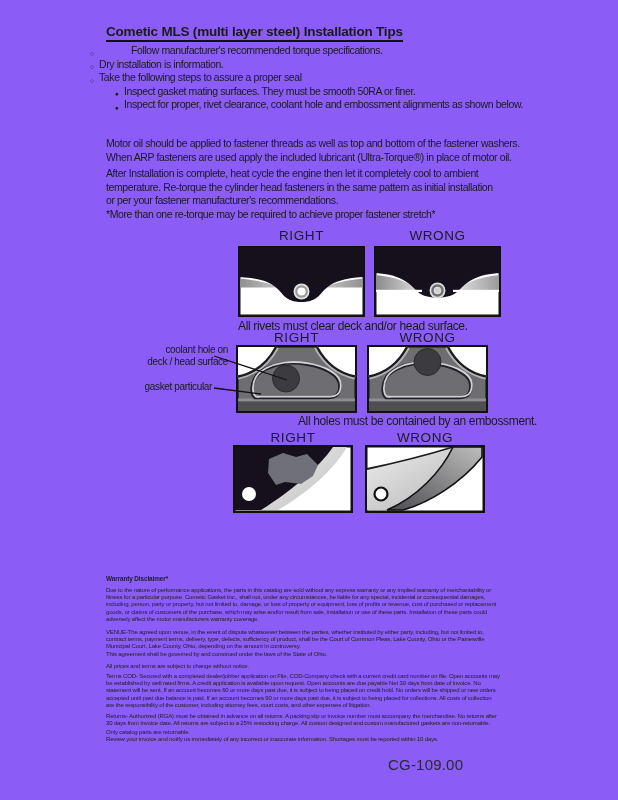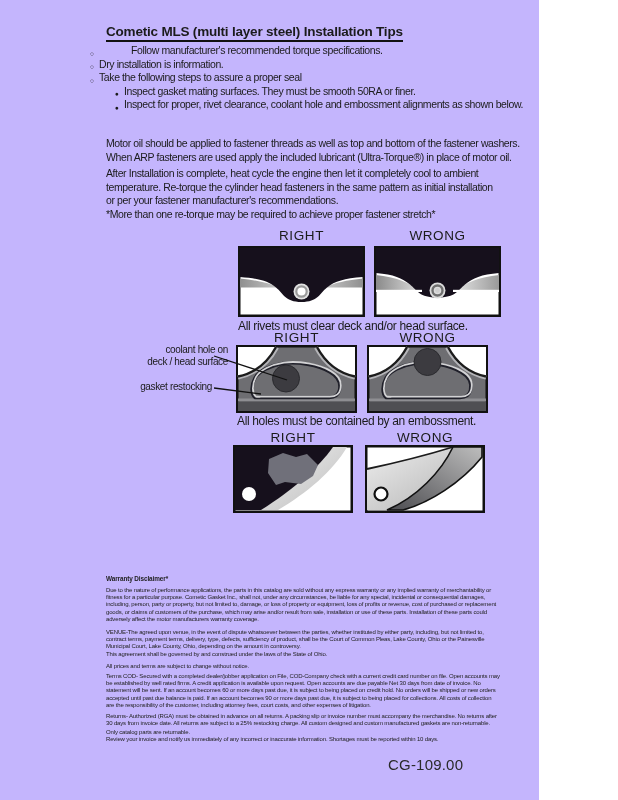--- a/index.html
+++ b/index.html
@@ -1,17 +1,17 @@
 <!DOCTYPE html>
 <html><head>
 <meta charset="utf-8">
 <style>
   html,body{margin:0;padding:0;background:#fff;}
   .page{
-    position:relative;width:539px;height:800px;background:#c4b5fd;
+    position:relative;width:618px;height:800px;background:#8b5cf6;
     font-family:"Liberation Sans", sans-serif;color:#1b1b1b;overflow:hidden;
   }
   .abs{position:absolute;}
   .title{
     font-size:13.5px;font-weight:bold;letter-spacing:-0.2px;
     border-bottom:2px solid #111;padding-bottom:1px;display:inline-block;
   }
   .body-text{font-size:10.5px;letter-spacing:-0.4px;line-height:13.5px;white-space:pre-line;}
   .bullet{font-size:10.5px;letter-spacing:-0.4px;line-height:13.5px;position:absolute;}
   .bullet.lvl1::before{content:"○";font-size:6.5px;position:absolute;left:-9px;top:2.5px;}
@@ -95,21 +95,21 @@
     </svg>
   </div>
 
   <div class="abs caption" style="left:238px;top:320px;width:300px;">All rivets must clear deck and/or head surface.</div>
 
   <div class="abs rw-label" style="left:236px;top:330px;width:121px;">RIGHT</div>
   <div class="abs rw-label" style="left:367px;top:330px;width:121px;">WRONG</div>
 
   <div class="abs callout" style="left:124px;top:344px;width:104px;">coolant hole on
 deck / head surface</div>
-  <div class="abs callout" style="left:108px;top:381px;width:104px;">gasket restocking</div>
+  <div class="abs callout" style="left:108px;top:381px;width:104px;">gasket particular</div>
 
   <div class="abs" style="left:236px;top:345px;">
     <svg width="121" height="68" viewBox="0 0 121 68">
       <rect x="1.25" y="1.25" width="118.5" height="65.5" fill="#6e6e72" stroke="#111" stroke-width="2.5"></rect>
       <rect x="2" y="53.5" width="117" height="3" fill="#8e8e92"></rect>
       <rect x="2" y="56.5" width="117" height="9.5" fill="#4f4f53"></rect>
       <path d="M41,2.5 C33,17.5 20,28.5 2,32.5" fill="none" stroke="#b5b5b9" stroke-width="4"></path>
       <path d="M80,2.5 C88,17.5 101,28.5 119,32.5" fill="none" stroke="#b5b5b9" stroke-width="4"></path>
       <path d="M2,2 L40,2 C32,17 19,28 2,31.5 Z" fill="#ffffff"></path>
       <path d="M40,2 C32,17 19,28 2,31.5" fill="none" stroke="#1c1c1c" stroke-width="2.4"></path>
@@ -135,21 +135,21 @@
       <path d="M119,2 L81,2 C89,17 102,28 119,31.5 Z" fill="#ffffff"></path>
       <path d="M81,2 C89,17 102,28 119,31.5" fill="none" stroke="#1c1c1c" stroke-width="2.4"></path>
       <g fill="none">
         <path d="M19,52.5 C15,49 15,40 19,33 C23,26 34,20.5 47,18.5 C62,16.5 82,20 94,27 C102,31.5 105,38 103.5,45 C102.5,50 99,52.5 93,52.5 L24,52.5 C21,52.8 20,52.7 19,52.5 Z" stroke="#20202a" stroke-width="3.4"></path>
         <path d="M19,52.5 C15,49 15,40 19,33 C23,26 34,20.5 47,18.5 C62,16.5 82,20 94,27 C102,31.5 105,38 103.5,45 C102.5,50 99,52.5 93,52.5 L24,52.5 C21,52.8 20,52.7 19,52.5 Z" stroke="#d2d2d4" stroke-width="1.8" transform="translate(0.9,-0.9)"></path>
       </g>
       <circle cx="60.5" cy="17" r="13.5" fill="#3c3b40" stroke="#2a2a2e" stroke-width="1"></circle>
     </svg>
   </div>
 
-  <div class="abs caption" style="left:237px;top:415px;width:300px;">All holes must be contained by an embossment.</div>
+  <div class="abs caption" style="left:237px;top:415px;width:300px;text-align:right;">All holes must be contained by an embossment.</div>
 
   <div class="abs rw-label" style="left:233px;top:430px;width:120px;">RIGHT</div>
   <div class="abs rw-label" style="left:365px;top:430px;width:120px;">WRONG</div>
 
   <div class="abs" style="left:233px;top:445px;">
     <svg width="120" height="68" viewBox="0 0 120 68">
       <defs>
         <linearGradient id="g3a" x1="0" y1="0" x2="1" y2="1">
           <stop offset="0" stop-color="#efefef"></stop>
             <stop offset="1" stop-color="#bdbdbd"></stop>

